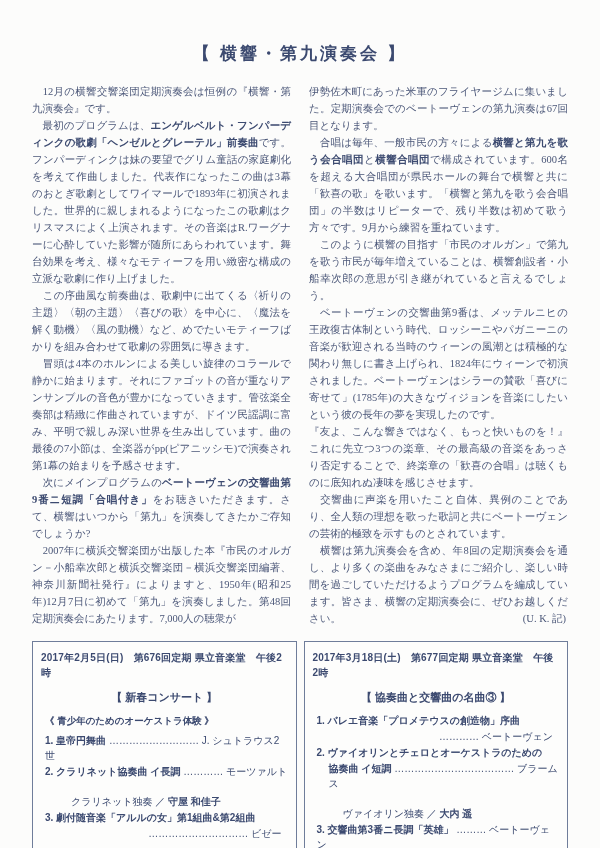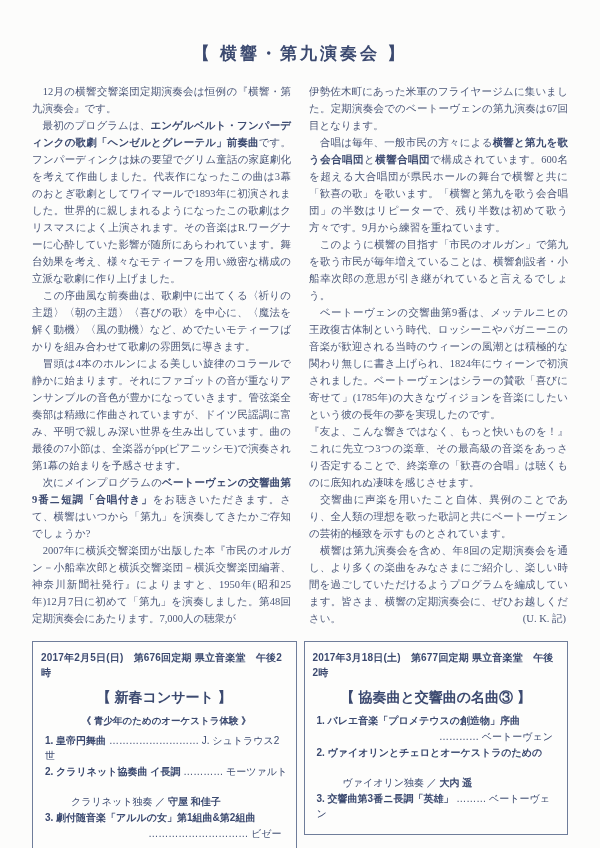--- a/index.html
+++ b/index.html
@@ -47,22 +47,22 @@
   .program-box {
     flex: 1;
     border: 1px solid var(--border);
     background: #fdfdfc;
     padding: 6px 8px 12px;
     font-size: 10px;
     line-height: 15px;
     color: var(--accent);
   }
   .box-header { font-weight: bold; padding: 2px 0 7px; letter-spacing: 0.2px; }
-  .box-title { text-align: center; font-weight: bold; font-size: 14px; margin: 3px 0 8px; }
-  .box-subtitle { font-weight: bold; font-size: 9.5px; margin: 0 0 5px 4px; text-align: center; }
+  .box-title { text-align: center; font-weight: bold; font-size: 11px; margin: 3px 0 8px; }
+  .box-subtitle { font-weight: bold; font-size: 9.5px; margin: 0 0 5px 4px; }
   .line { margin: 1px 0 1px 4px; }
   .line.item { }
   .line.indent { margin-left: 16px; }
   .line.performer { margin-left: 30px; margin-top: 15px; }
   .line.right { text-align: right; margin-right: 6px; }
   .conductor { margin: 12px 0 0 14px; font-weight: bold; }
 </style>
 </head>
 <body>
 
@@ -104,20 +104,21 @@
       <div class="line right"><span>………………………… ビゼー</span></div>
       <div class="conductor"><span class="b">指揮　飛永 悠佑輝</span></div>
     </div>
 
     <div class="program-box">
       <div class="box-header">2017年3月18日(土)　第677回定期 県立音楽堂　午後2時</div>
       <div class="box-title">【 協奏曲と交響曲の名曲③ 】</div>
       <div class="line item"><span class="b">1. バレエ音楽「プロメテウスの創造物」序曲</span></div>
       <div class="line right"><span>………… ベートーヴェン</span></div>
       <div class="line item"><span class="b">2. ヴァイオリンとチェロとオーケストラのための</span></div>
+      <div class="line indent"><span class="b">協奏曲 イ短調 </span><span>……………………………… ブラームス</span></div>
       <div class="line performer"><span>ヴァイオリン独奏 ／ </span><span class="b">大内 遥</span></div>
       <div class="line item"><span class="b">3. 交響曲第3番ニ長調「英雄」</span><span> ……… ベートーヴェン</span></div>
 
     </div>
 
   </div>
 
 </div>
 
 </body></html>

